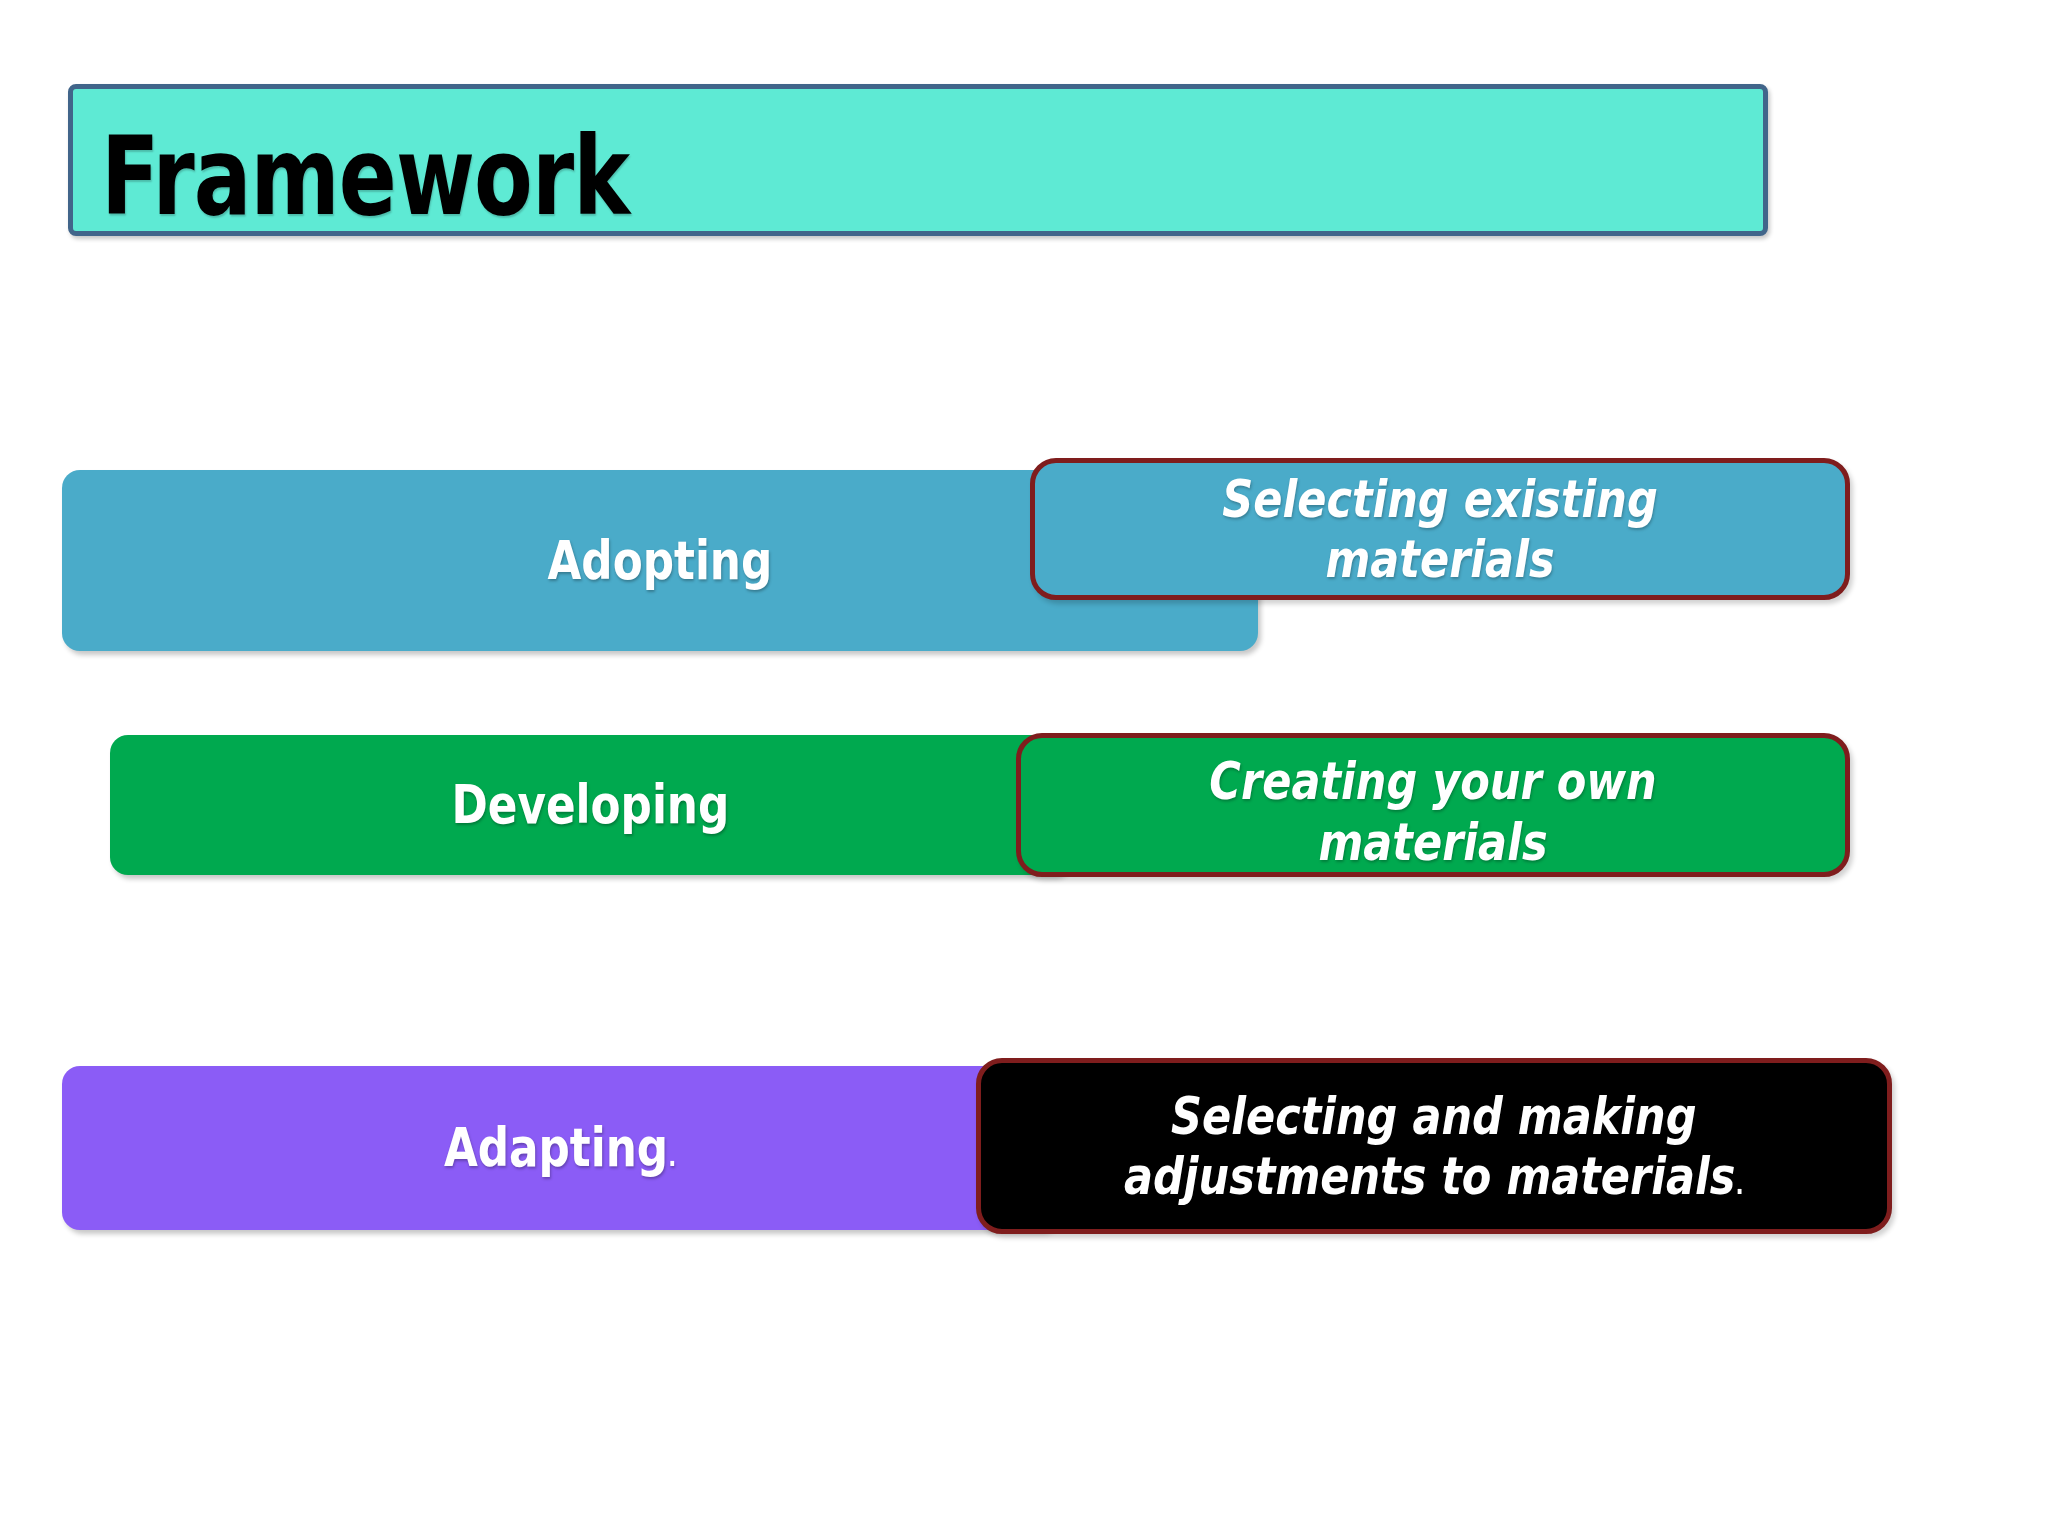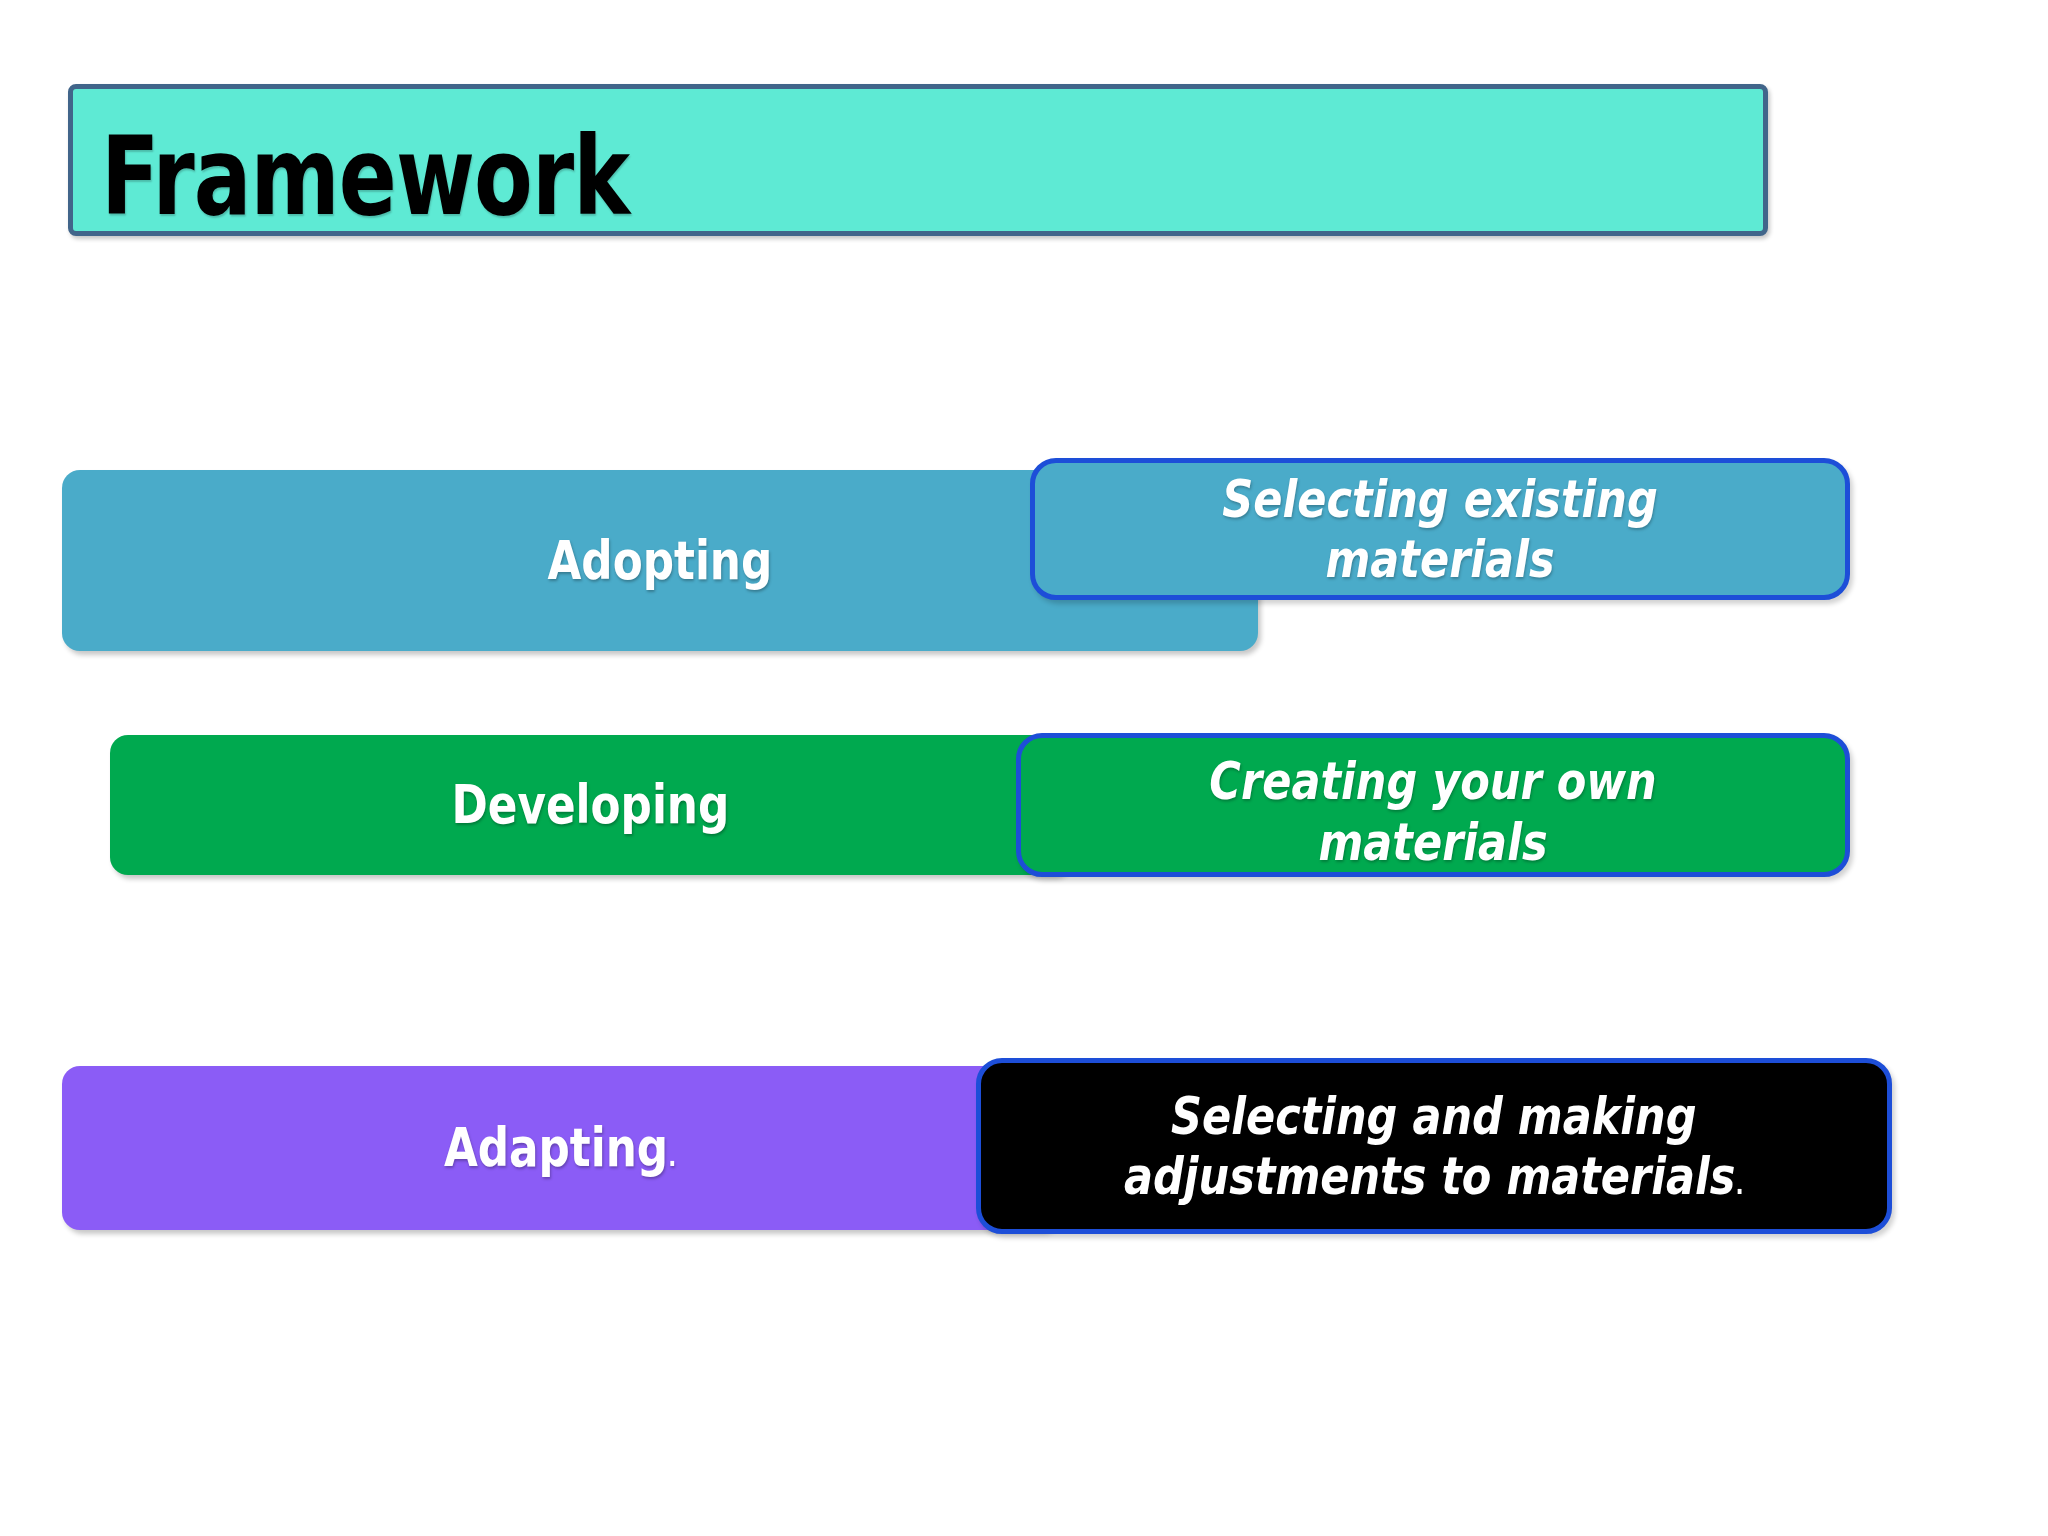--- a/index.html
+++ b/index.html
@@ -79,21 +79,21 @@
     white-space: nowrap;
     text-shadow: 1px 2px 3px rgba(0,0,0,0.28);
   }
   .left-bar .bar-label .tiny-dot {
     font-size: 26px;
   }
 
   .right-panel {
     position: absolute;
     border-radius: 26px;
-    border: 5px solid #1d4ed8;
+    border: 5px solid #7f1d1d;
     box-sizing: border-box;
     box-shadow: 3px 4px 5px rgba(0,0,0,0.18);
     display: flex;
     align-items: center;
     justify-content: center;
     text-align: center;
     padding: 0 40px;
   }
   .right-panel .panel-label {
     color: #ffffff;

